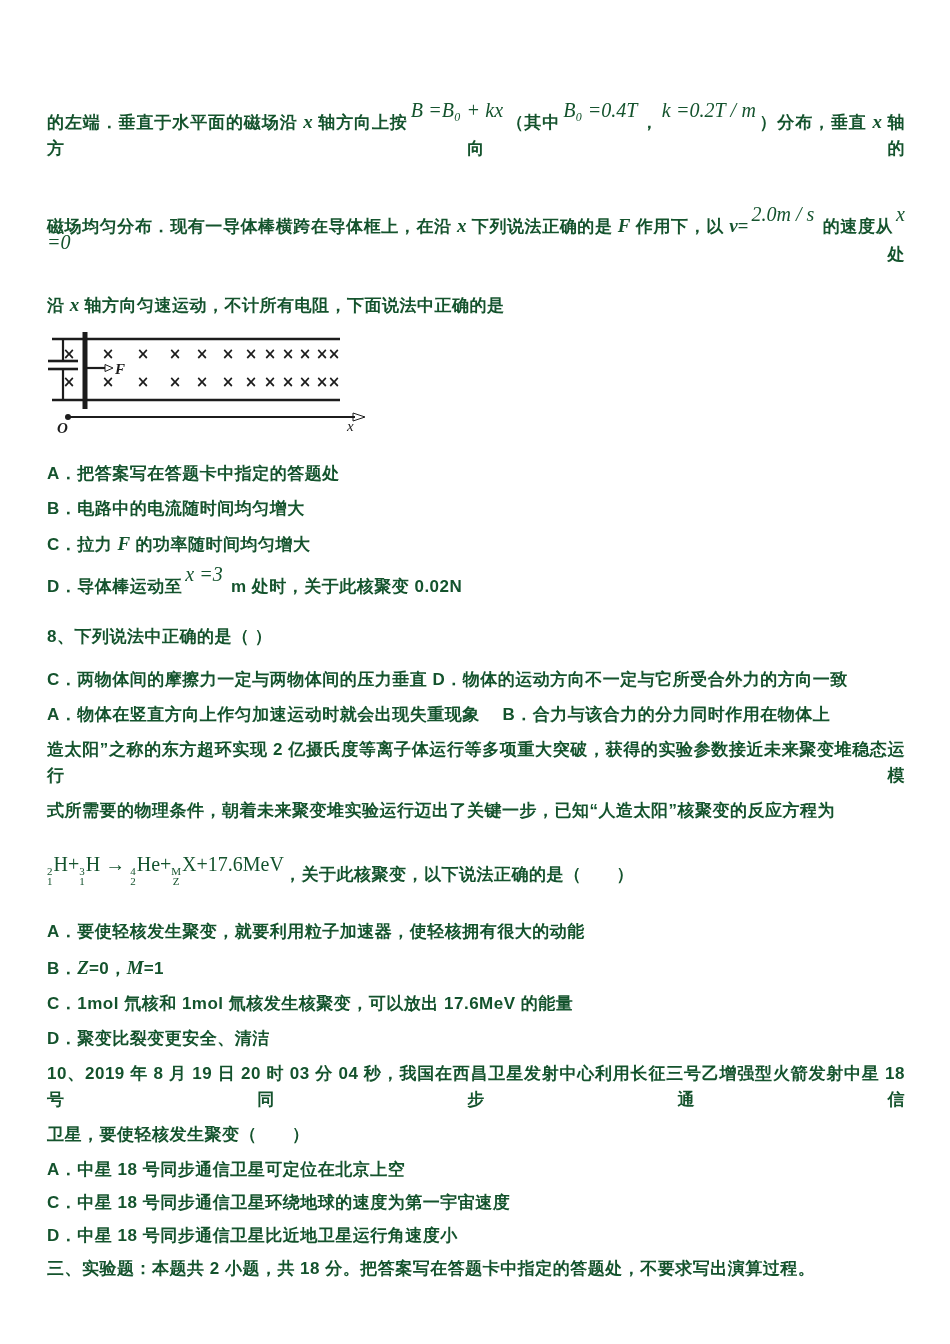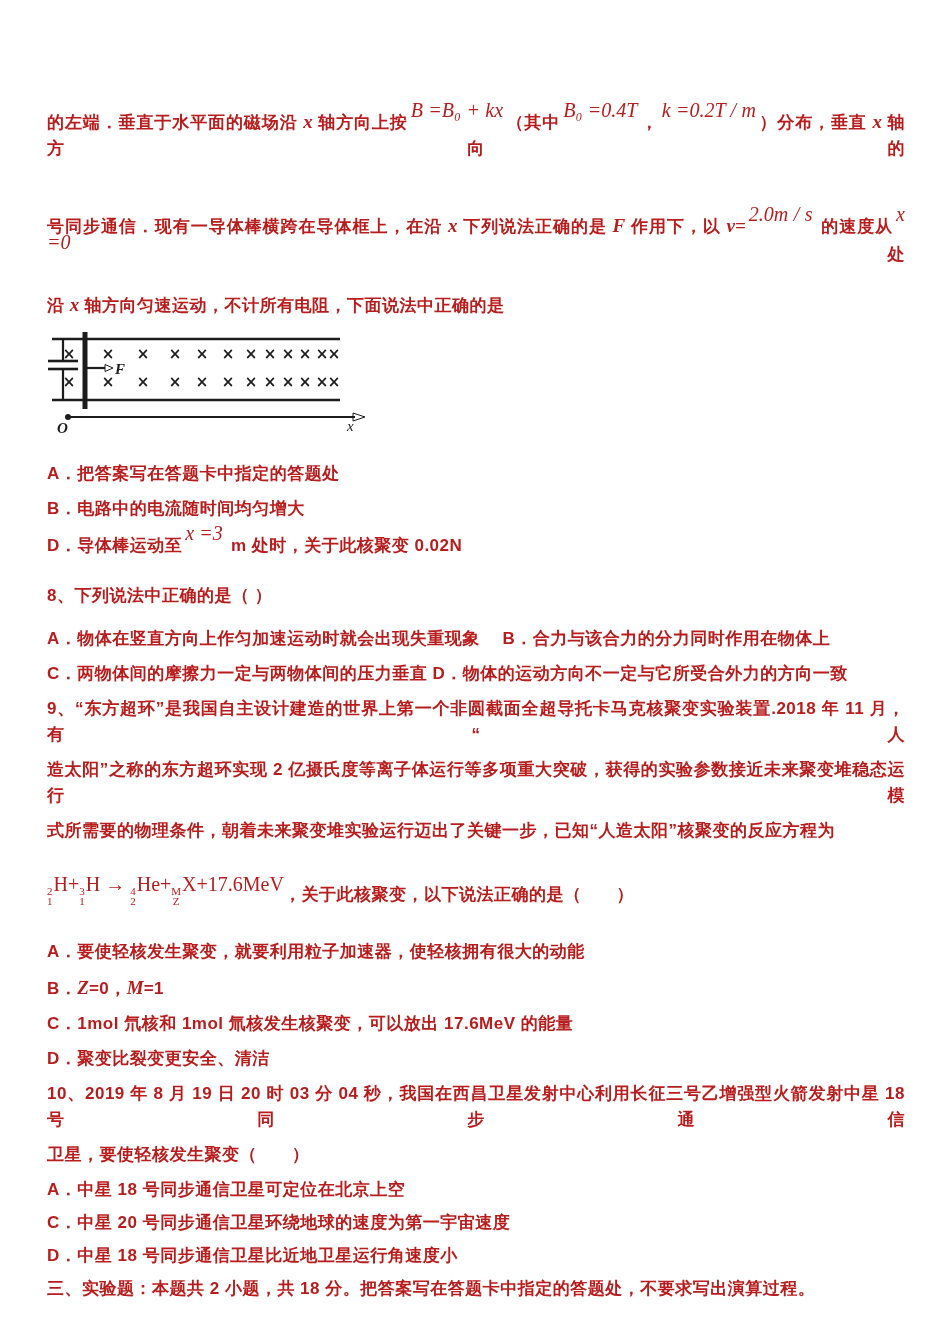--- a/index.html
+++ b/index.html
@@ -1,20 +1,20 @@
 <!DOCTYPE html>
 <html><head>
 <meta charset="utf-8">
 <style>
   html,body{margin:0;padding:0;background:#e8e8e8;}
   .page{
     width:950px;height:1344px;margin:0 auto;background:#ffffff;
     box-sizing:border-box;padding:108px 45px 0 47px;overflow:hidden;
     font-family:"Liberation Sans","DejaVu Sans",sans-serif;
-    color:#b91c1c;position:relative;
+    color:#14532d;position:relative;
   }
   .ln{
     font-size:17px;font-weight:700;line-height:26px;letter-spacing:.5px;
     white-space:nowrap;
   }
   .just{white-space:normal;text-align:justify;text-align-last:justify;}
   .ln span.t{font-weight:700;}
   .ln span.v{
     font-family:"Liberation Serif","DejaVu Serif",serif;
     font-style:italic;font-weight:600;font-size:19px;letter-spacing:0;
@@ -53,21 +53,21 @@
     font-family:"Liberation Serif","DejaVu Serif",serif;
     font-style:italic;fill:#1c1c1c;
   }
 </style>
 </head>
 <body>
 
 <div class="page">
 
   <div class="ln just mb50"><span class="t">的左端．垂直于水平面的磁场沿 </span><span class="v">x</span><span class="t"> 轴方向上按</span><span class="m">B =B₀ + kx</span><span class="t">（其中</span><span class="m">B₀ =0.4T</span><span class="t">，</span><span class="m">k =0.2T / m</span><span class="t">）分布，垂直 </span><span class="v">x</span><span class="t"> 轴方向的</span></div>
-  <div class="ln just mb24"><span class="t">号同步通信．现有一导体棒横跨在导体框上，在沿 </span><span class="v">x</span><span class="t"> 下列说法正确的是 </span><span class="v">F</span><span class="t"> 作用下，以 </span><span class="v">v=</span><span class="m">2.0m / s</span><span class="t"> 的速度从</span><span class="m">x =0</span><span class="t"> 处</span></div>
+  <div class="ln just mb24"><span class="t">磁场均匀分布．现有一导体棒横跨在导体框上，在沿 </span><span class="v">x</span><span class="t"> 下列说法正确的是 </span><span class="v">F</span><span class="t"> 作用下，以 </span><span class="v">v=</span><span class="m">2.0m / s</span><span class="t"> 的速度从</span><span class="m">x =0</span><span class="t"> 处</span></div>
   <div class="ln mb11"><span class="t">沿 </span><span class="v">x</span><span class="t"> 轴方向匀速运动，不计所有电阻，下面说法中正确的是</span></div>
 
   <div class="diagram">
     <svg width="320" height="112" viewBox="0 0 320 112">
       <g>
         <line x1="5" y1="9" x2="293" y2="9" stroke-width="2.6"></line>
         <line x1="5" y1="70" x2="293" y2="70" stroke-width="2.6"></line>
       </g>
       <g>
         <line x1="16" y1="9" x2="16" y2="31" stroke-width="2.2"></line>
@@ -112,27 +112,27 @@
         <line x1="21" y1="87" x2="308" y2="87" stroke-width="2"></line>
         <path d="M306,83 L318,87 L306,91 Z" fill="#1c1c1c" stroke="none"></path>
         <text class="lbl" x="10" y="103" font-size="15" font-weight="bold">O</text>
         <text class="lbl" x="300" y="101" font-size="15">x</text>
       </g>
     </svg>
   </div>
 
   <div class="ln mb9"><span class="t">A．把答案写在答题卡中指定的答题处</span></div>
   <div class="ln mb9"><span class="t">B．电路中的电流随时间均匀增大</span></div>
+  <div class="ln mb14"><span class="t">C．拉力 </span><span class="v">F</span><span class="t"> 的功率随时间均匀增大</span></div>
   <div class="ln mb24"><span class="t">D．导体棒运动至</span><span class="m">x =3</span><span class="t"> m 处时，关于此核聚变 0.02N</span></div>
 
   <div class="ln mb17"><span class="t">8、下列说法中正确的是（ ）</span></div>
+  <div class="ln mb9"><span class="t">C．两物体间的摩擦力一定与两物体间的压力垂直 D．物体的运动方向不一定与它所受合外力的方向一致</span></div>
   <div class="ln mb9"><span class="t">A．物体在竖直方向上作匀加速运动时就会出现失重现象　 B．合力与该合力的分力同时作用在物体上</span></div>
-  <div class="ln mb9"><span class="t">C．两物体间的摩擦力一定与两物体间的压力垂直 D．物体的运动方向不一定与它所受合外力的方向一致</span></div>
 
-  <div class="ln just mb9"><span class="t">9、“东方超环”是我国自主设计建造的世界上第一个非圆截面全超导托卡马克核聚变实验装置.2018 年 11 月，有“人</span></div>
   <div class="ln just mb9"><span class="t">造太阳”之称的东方超环实现 2 亿摄氏度等离子体运行等多项重大突破，获得的实验参数接近未来聚变堆稳态运行模</span></div>
   <div class="ln mb20"><span class="t">式所需要的物理条件，朝着未来聚变堆实验运行迈出了关键一步，已知“人造太阳”核聚变的反应方程为</span></div>
   <div class="ln eq-line mb24"><span class="nuc r"><span class="scripts">
           <span>2</span>
           <span>1</span>
         </span><span class="sym">H</span></span><span class="mu r">+</span><span class="nuc r"><span class="scripts">
           <span>3</span>
           <span>1</span>
         </span><span class="sym">H</span></span><span class="mu r"> → </span><span class="nuc r"><span class="scripts">
           <span>4</span>
@@ -142,18 +142,18 @@
           <span>Z</span>
         </span><span class="sym">X</span></span><span class="mu r">+17.6MeV</span><span class="t">，关于此核聚变，以下说法正确的是（　　）</span></div>
   <div class="ln mb10"><span class="t">A．要使轻核发生聚变，就要利用粒子加速器，使轻核拥有很大的动能</span></div>
   <div class="ln mb9"><span class="t">B．</span><span class="v">Z</span><span class="t">=0，</span><span class="v">M</span><span class="t">=1</span></div>
   <div class="ln mb9"><span class="t">C．1mol 氘核和 1mol 氚核发生核聚变，可以放出 17.6MeV 的能量</span></div>
   <div class="ln mb9"><span class="t">D．聚变比裂变更安全、清洁</span></div>
 
   <div class="ln just mb9"><span class="t">10、2019 年 8 月 19 日 20 时 03 分 04 秒，我国在西昌卫星发射中心利用长征三号乙增强型火箭发射中星 18 号同步通信</span></div>
   <div class="ln mb9"><span class="t">卫星，要使轻核发生聚变（　　）</span></div>
   <div class="ln mb7"><span class="t">A．中星 18 号同步通信卫星可定位在北京上空</span></div>
-  <div class="ln mb7"><span class="t">C．中星 20 号同步通信卫星环绕地球的速度为第一宇宙速度</span></div>
+  <div class="ln mb7"><span class="t">C．中星 18 号同步通信卫星环绕地球的速度为第一宇宙速度</span></div>
   <div class="ln mb7"><span class="t">D．中星 18 号同步通信卫星比近地卫星运行角速度小</span></div>
 
   <div class="ln mb6"><span class="t">三、实验题：本题共 2 小题，共 18 分。把答案写在答题卡中指定的答题处，不要求写出演算过程。</span></div>
 
 </div>
 
 </body></html>

